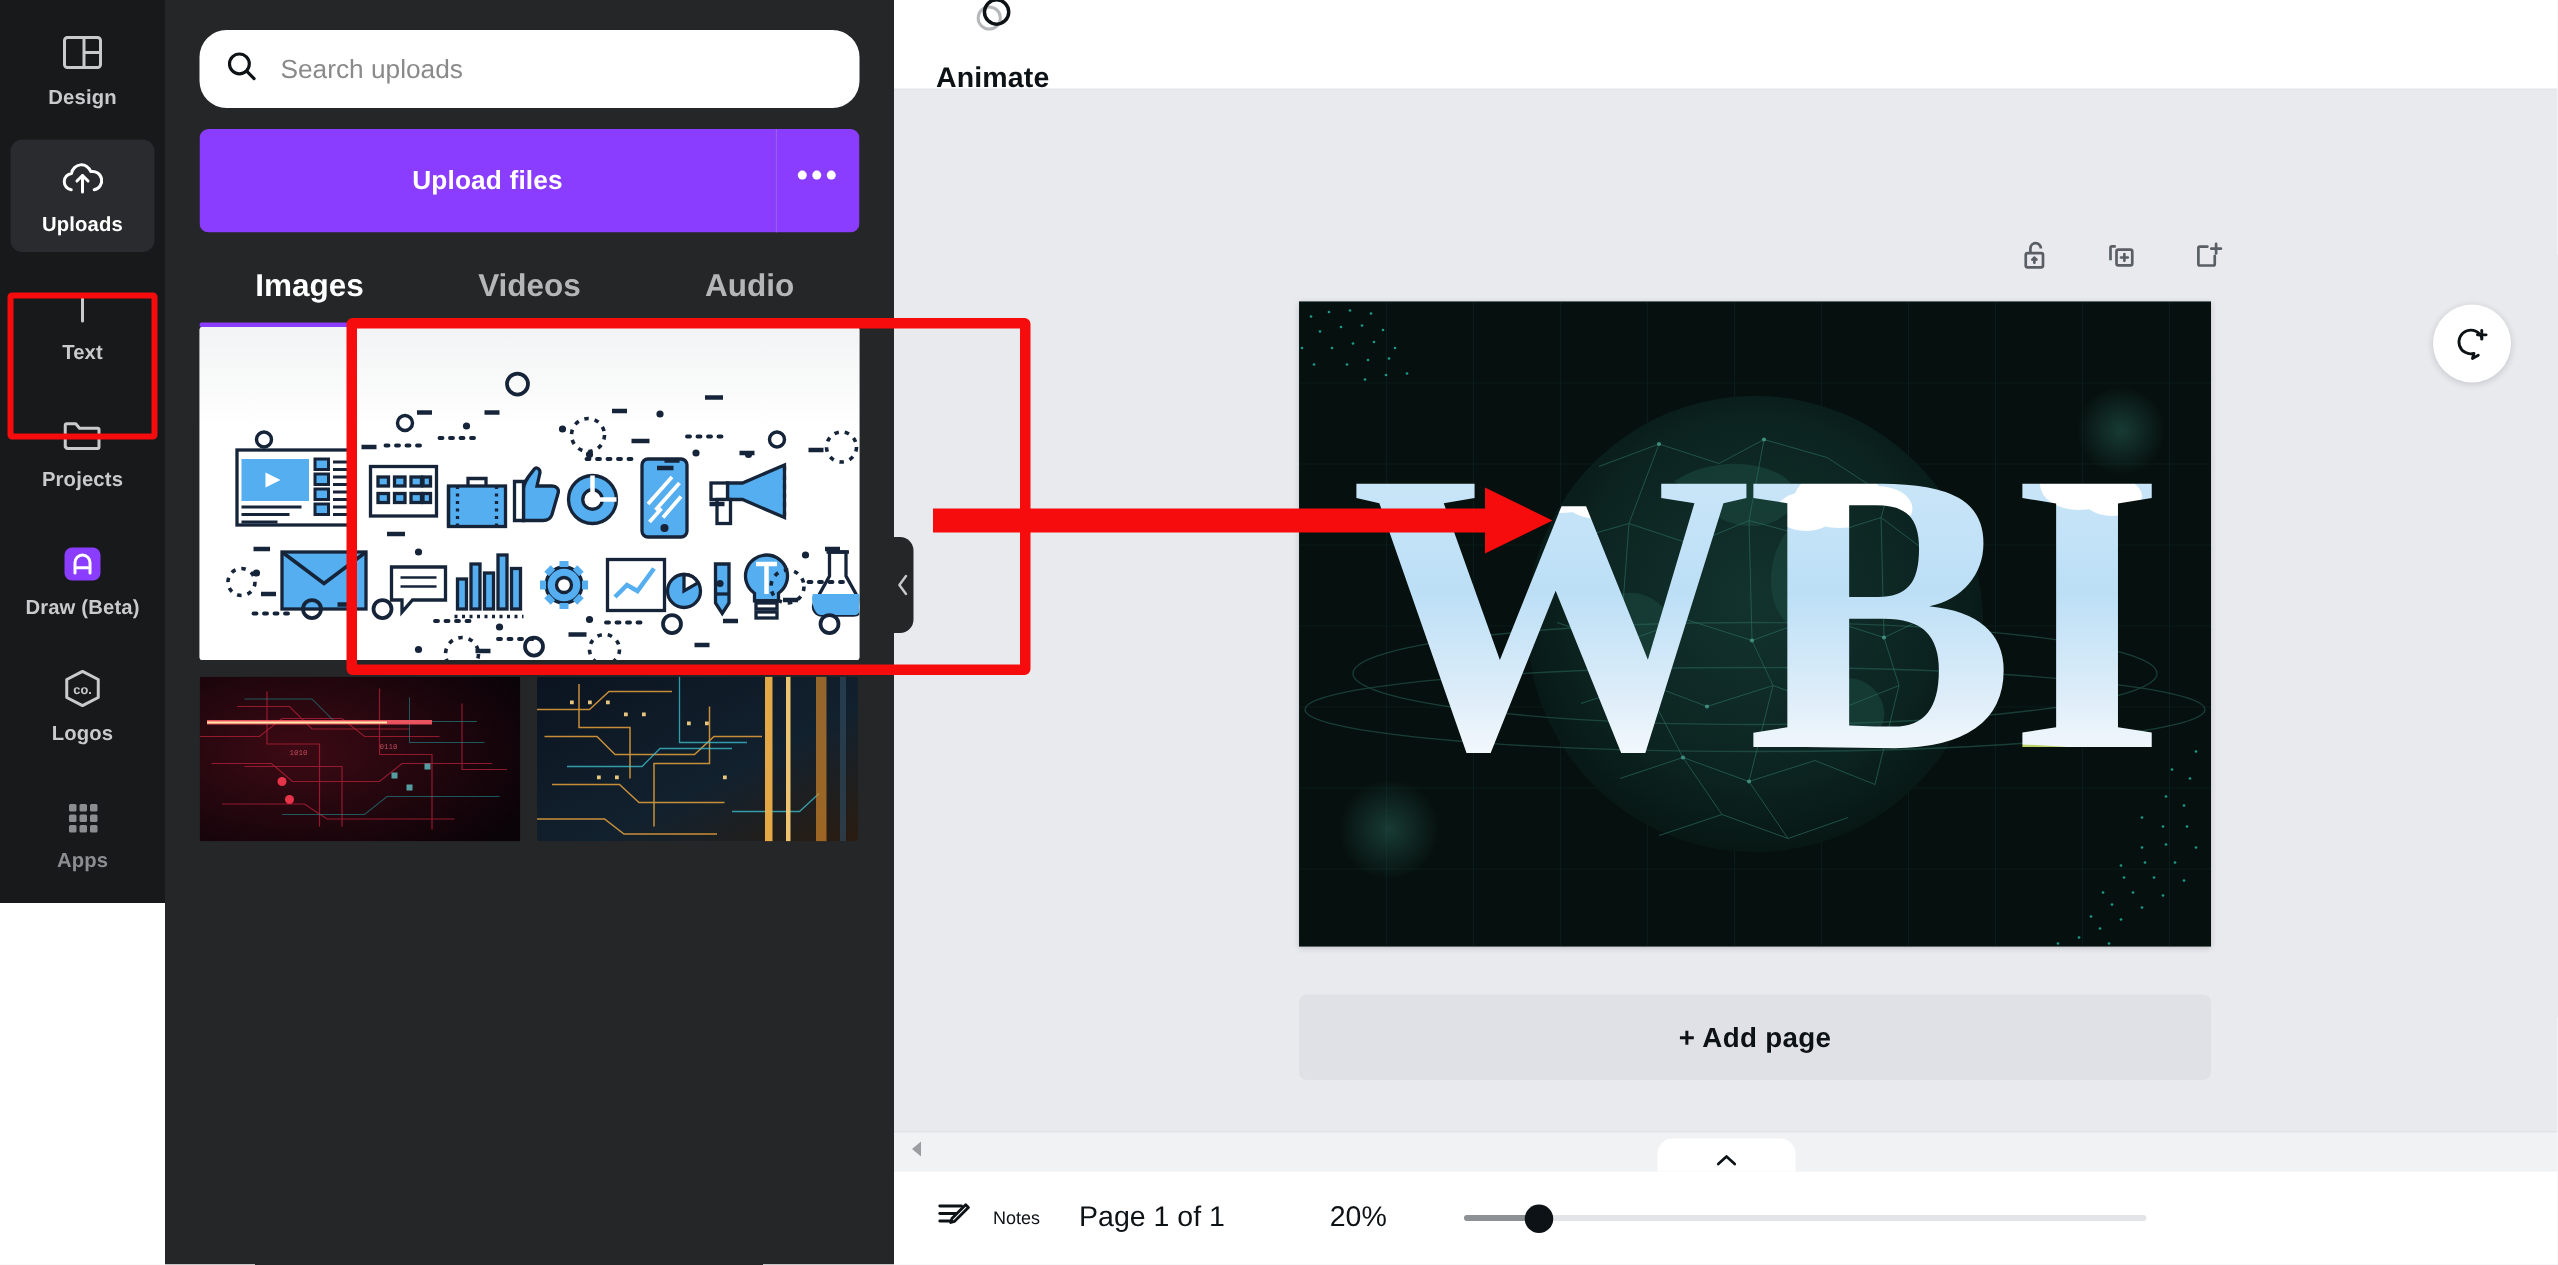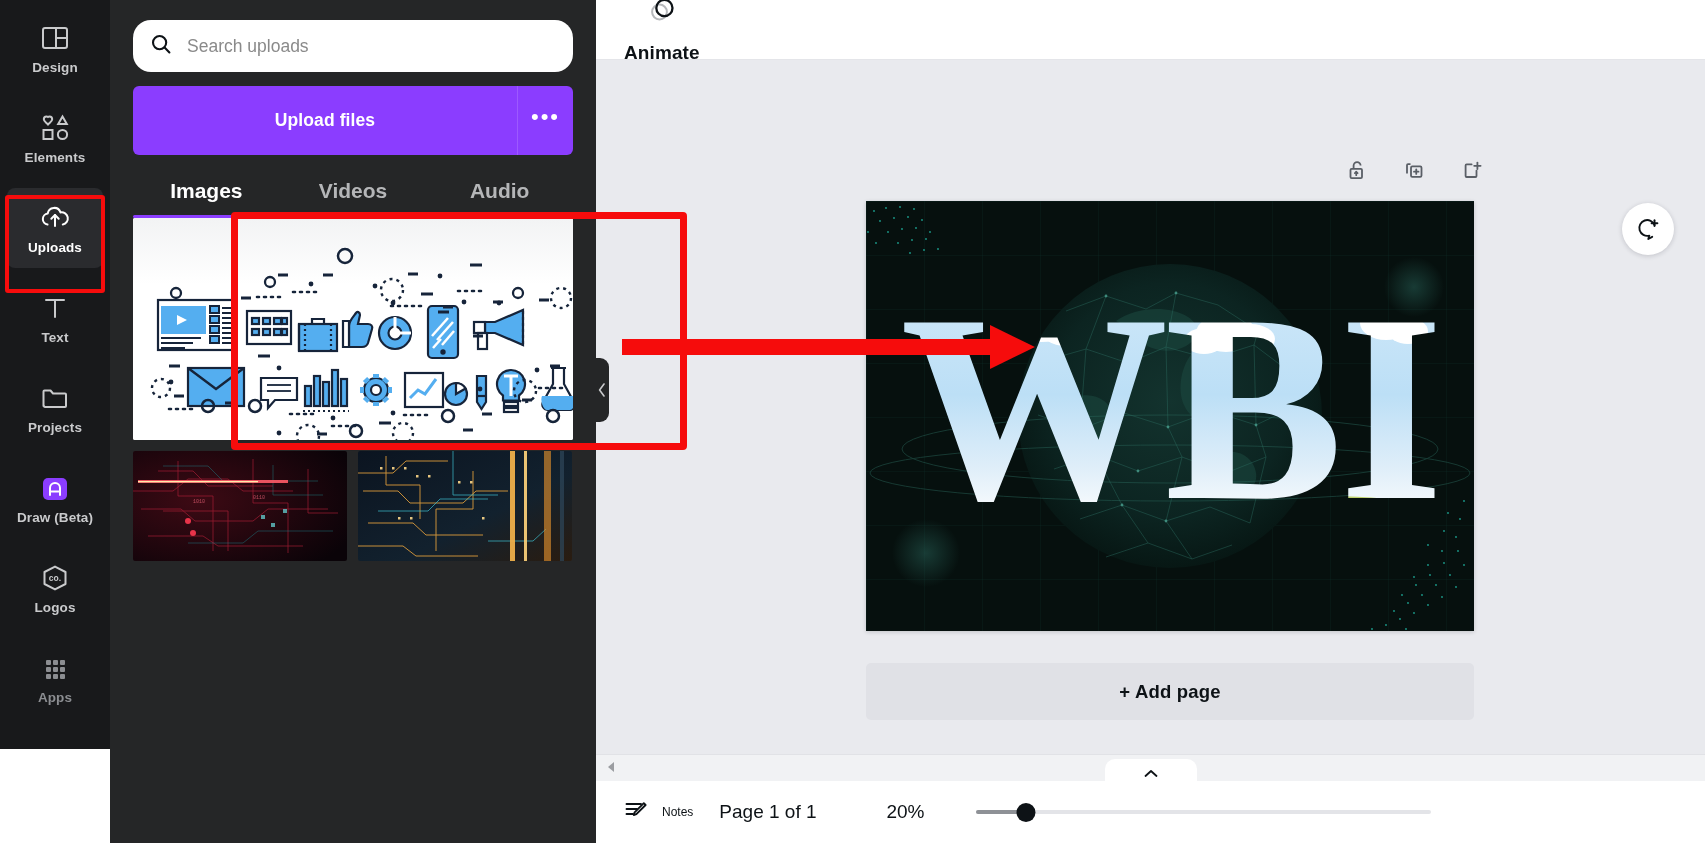--- a/index.html
+++ b/index.html
@@ -6,21 +6,21 @@
   html, body {
     width: 1705px; height: 843px;
     overflow: hidden;
     font-family: "Liberation Sans", sans-serif;
     background: #fff;
   }
   .app { display: flex; width: 1705px; height: 843px; position: relative; }
 
   
   .rail {
-    width: 110px; height: 749px;
+    width: 110px; height: 602px;
     background: #18191b;
     display: flex; flex-direction: column;
     align-items: center;
     padding-top: 8px;
     flex: 0 0 110px;
     position: relative;
   }
   .rail-item {
     width: 96px; height: 80px;
     display: flex; flex-direction: column;
@@ -357,31 +357,20 @@
       <span class="rail-icon">
         <svg viewBox="0 0 32 32" fill="none" stroke="#c9cacc" stroke-width="2">
           <rect x="4" y="6" width="24" height="20" rx="2"></rect>
           <line x1="17" y1="6" x2="17" y2="26"></line>
           <line x1="17" y1="16" x2="28" y2="16"></line>
         </svg>
       </span>
       <span class="rail-label">Design</span>
     </div>
 
-    <div class="rail-item">
-      <span class="rail-icon">
-        <svg viewBox="0 0 32 32" fill="none" stroke="#c9cacc" stroke-width="2">
-          <path d="M9 12.5c-2-2-4.2-3-4.2-5.2C4.8 5.5 6 4.4 7.5 4.4c.9 0 1.5.5 1.5.5s.6-.5 1.5-.5c1.5 0 2.7 1.1 2.7 2.9 0 2.2-2.2 3.2-4.2 5.2z"></path>
-          <path d="M23.5 4.5 27.8 12h-8.6z"></path>
-          <rect x="4.5" y="18" width="9" height="9"></rect>
-          <ellipse cx="23.5" cy="22.5" rx="4.6" ry="4.6"></ellipse>
-        </svg>
-      </span>
-      <span class="rail-label">Elements</span>
-    </div>
 
     <div class="rail-item active">
       <span class="rail-icon">
         <svg viewBox="0 0 32 32" fill="none" stroke="#ffffff" stroke-width="2" stroke-linecap="round" stroke-linejoin="round">
           <path d="M8.5 22.5A5.5 5.5 0 0 1 8.7 11.6a6.6 6.6 0 0 1 12.8-1.2 5.3 5.3 0 0 1 2.3 12.1"></path>
           <line x1="16" y1="13" x2="16" y2="24"></line>
           <polyline points="12.3,16.7 16,13 19.7,16.7"></polyline>
         </svg>
       </span>
       <span class="rail-label">Uploads</span>

